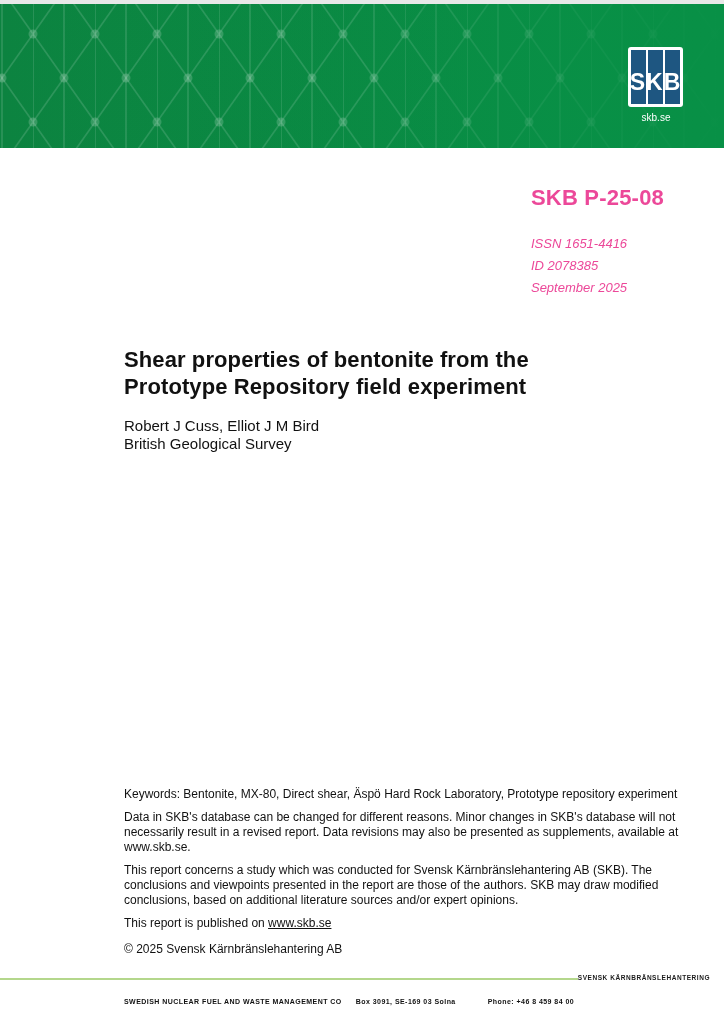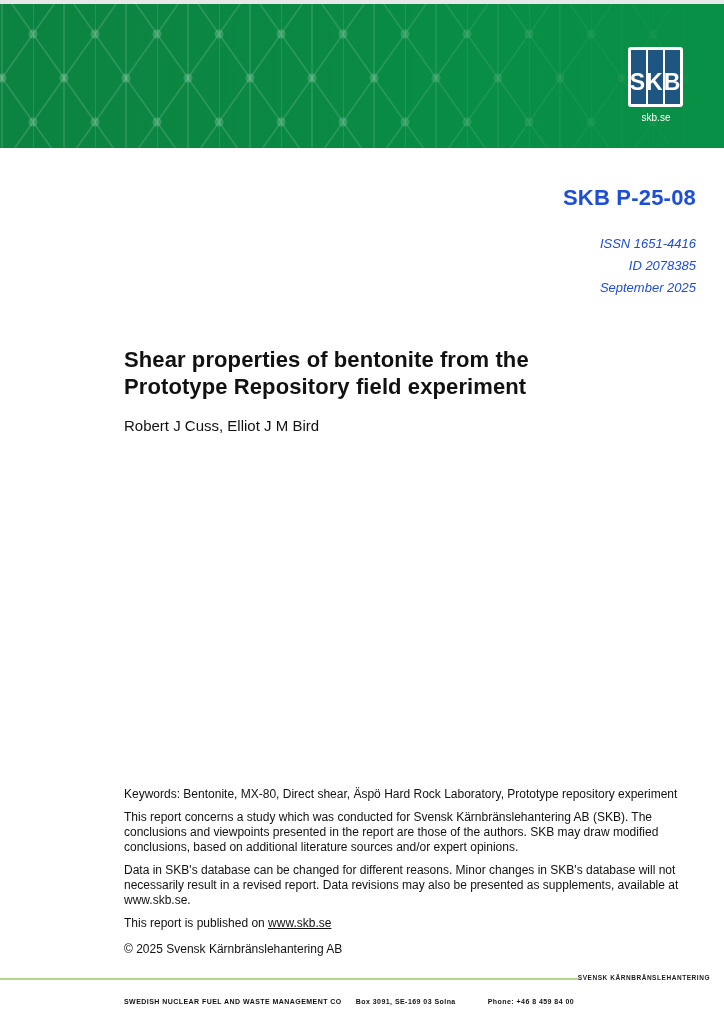--- a/index.html
+++ b/index.html
@@ -53,23 +53,22 @@
     left: 616px; top: 108px;
     width: 80px;
     text-align: center;
     color: #ffffff;
     font-size: 10px;
   }
 
   
   .report-meta {
     position: absolute;
-    right: 28px; top: 181px;
-    text-align: right;
-    color: #1d4ed8;
+    right: 60px; top: 181px;
+    color: #ec4899;
   }
   .report-number {
     font-size: 22px;
     font-weight: 700;
     letter-spacing: 0.2px;
   }
   .meta-lines { margin-top: 22px; font-size: 13px; line-height: 22px; font-style: italic; }
 
   
   .title-block {
@@ -190,26 +189,27 @@
       <div>September 2025</div>
     </div>
   </div>
 
   <div class="title-block">
     <div class="doc-title">
       <div>Shear properties of bentonite from the</div>
       <div>Prototype Repository field experiment</div>
     </div>
     <div class="authors">Robert J Cuss, Elliot J M Bird</div>
+    <div class="affiliation">British Geological Survey</div>
   </div>
 
   <div class="body-block">
     <p><span class="kw-label">Keywords:</span><span> Bentonite, MX-80, Direct shear, Äspö Hard Rock Laboratory, Prototype repository experiment</span></p>
+    <p>Data in SKB's database can be changed for different reasons. Minor changes in SKB's database will not necessarily result in a revised report. Data revisions may also be presented as supplements, available at www.skb.se.</p>
     <p>This report concerns a study which was conducted for Svensk Kärnbränslehantering AB (SKB). The conclusions and viewpoints presented in the report are those of the authors. SKB may draw modified conclusions, based on additional literature sources and/or expert opinions.</p>
-    <p>Data in SKB's database can be changed for different reasons. Minor changes in SKB's database will not necessarily result in a revised report. Data revisions may also be presented as supplements, available at www.skb.se.</p>
     <p><span>This report is published on </span><span class="pub-link">www.skb.se</span></p>
     <p class="copyright">© 2025 Svensk Kärnbränslehantering AB</p>
   </div>
 
   <div class="footer-rule"></div>
   <div class="footer-brand">SVENSK KÄRNBRÄNSLEHANTERING</div>
   <div class="footer-row">
     <span class="fr-company">SWEDISH NUCLEAR FUEL AND WASTE MANAGEMENT CO</span>
     <span class="fr-address">Box 3091, SE-169 03 Solna</span>
     <span class="fr-phone">Phone: +46 8 459 84 00</span>

